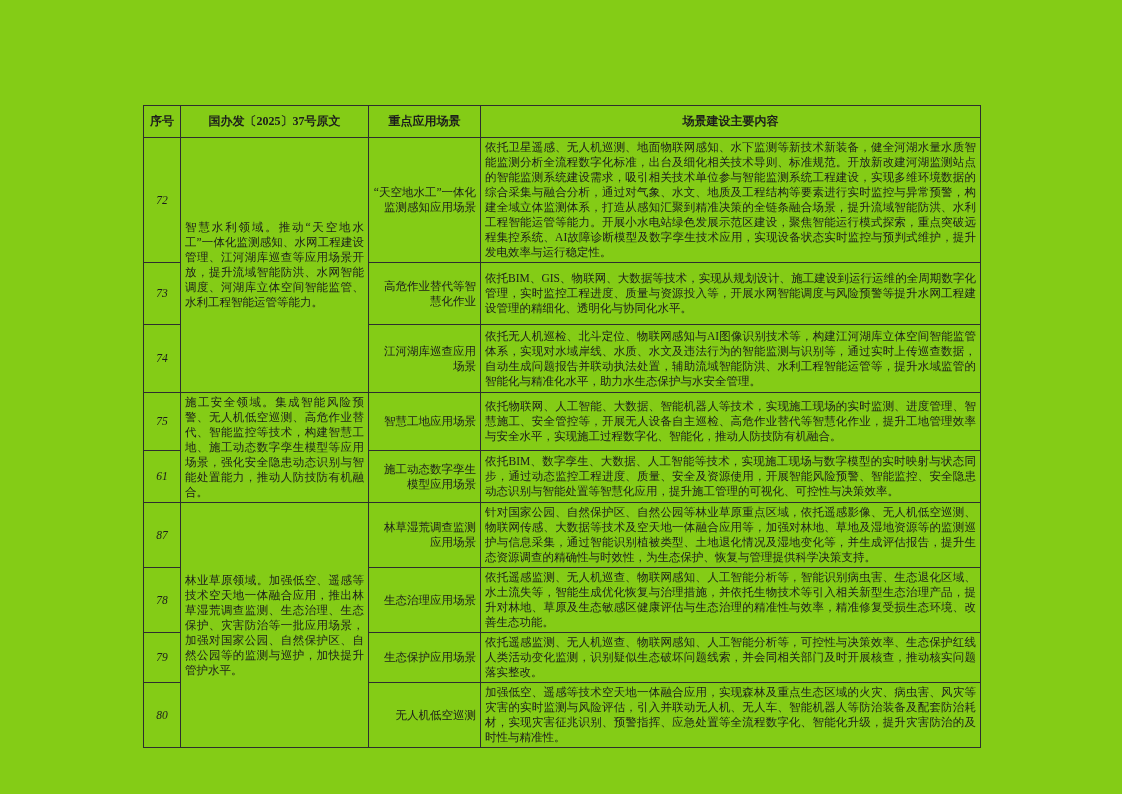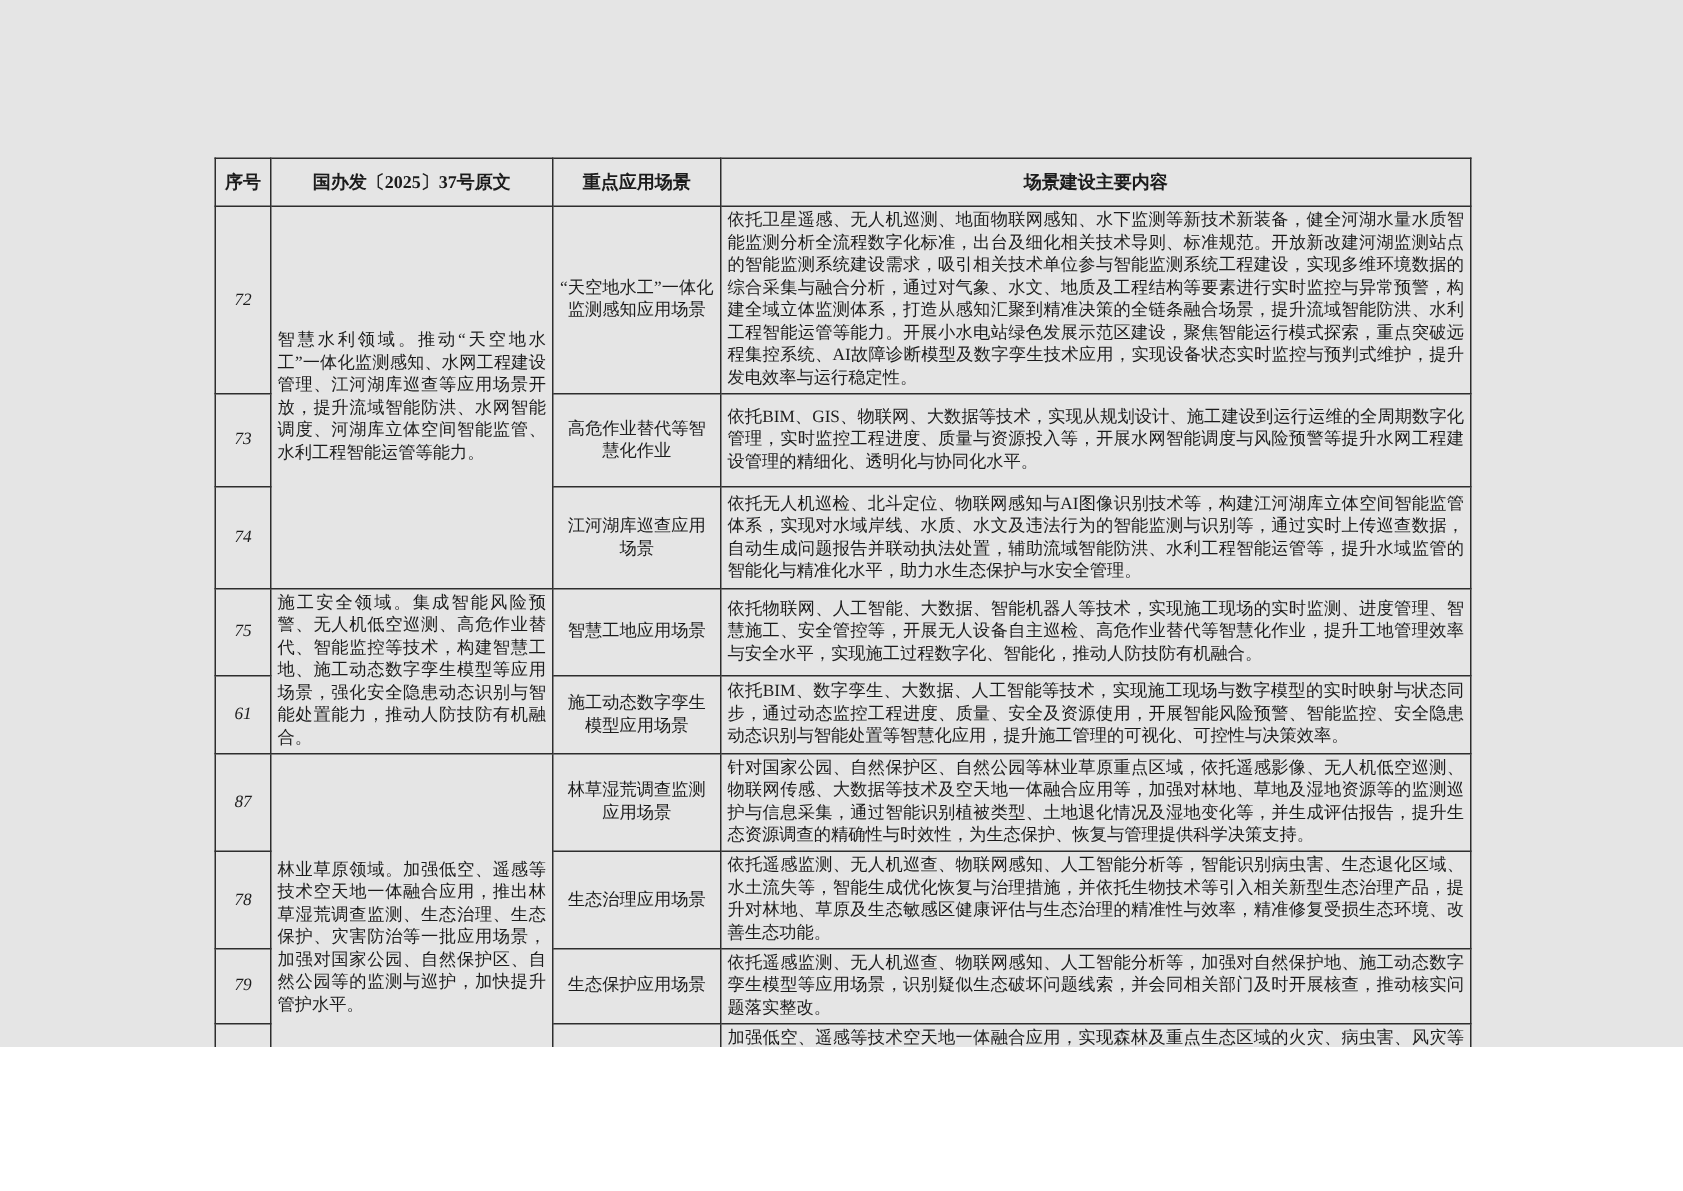--- a/index.html
+++ b/index.html
@@ -5,22 +5,22 @@
   html, body {
     margin: 0;
     padding: 0;
     background: #ffffff;
     font-family: "Liberation Serif", "DejaVu Serif", serif;
     color: #1c1c1c;
   }
   .page {
     position: relative;
     width: 1122px;
-    height: 698px;
-    background: #e5e5e5;
+    height: 794px;
+    background: #84cc16;
     overflow: hidden;
   }
   table.doc-table {
     position: absolute;
     left: 143px;
     top: 105px;
     width: 837px;
     border-collapse: collapse;
     table-layout: fixed;
     font-size: 11.5px;
@@ -43,21 +43,21 @@
   td.seq-cell {
     text-align: center;
     font-style: italic;
   }
   td.policy-cell {
     text-align: justify;
     text-align-last: left;
     padding: 2px 6px;
   }
   td.scenario-cell {
-    text-align: center;
+    text-align: right;
     padding: 2px 5px;
   }
   td.content-cell {
     text-align: justify;
     text-align-last: left;
     padding: 2px 6px;
   }
   .page-footer {
     position: absolute;
     left: 0;
@@ -124,21 +124,21 @@
         <td class="content-cell">针对国家公园、自然保护区、自然公园等林业草原重点区域，依托遥感影像、无人机低空巡测、物联网传感、大数据等技术及空天地一体融合应用等，加强对林地、草地及湿地资源等的监测巡护与信息采集，通过智能识别植被类型、土地退化情况及湿地变化等，并生成评估报告，提升生态资源调查的精确性与时效性，为生态保护、恢复与管理提供科学决策支持。</td>
       </tr>
       <tr style="height:48px;">
         <td class="seq-cell">78</td>
         <td class="scenario-cell">生态治理应用场景</td>
         <td class="content-cell">依托遥感监测、无人机巡查、物联网感知、人工智能分析等，智能识别病虫害、生态退化区域、水土流失等，智能生成优化恢复与治理措施，并依托生物技术等引入相关新型生态治理产品，提升对林地、草原及生态敏感区健康评估与生态治理的精准性与效率，精准修复受损生态环境、改善生态功能。</td>
       </tr>
       <tr style="height:45px;">
         <td class="seq-cell">79</td>
         <td class="scenario-cell">生态保护应用场景</td>
-        <td class="content-cell">依托遥感监测、无人机巡查、物联网感知、人工智能分析等，加强对自然保护地、施工动态数字孪生模型等应用场景，识别疑似生态破坏问题线索，并会同相关部门及时开展核查，推动核实问题落实整改。</td>
+        <td class="content-cell">依托遥感监测、无人机巡查、物联网感知、人工智能分析等，可控性与决策效率、生态保护红线人类活动变化监测，识别疑似生态破坏问题线索，并会同相关部门及时开展核查，推动核实问题落实整改。</td>
       </tr>
       <tr style="height:62px;">
         <td class="seq-cell">80</td>
         <td class="scenario-cell">无人机低空巡测</td>
         <td class="content-cell">加强低空、遥感等技术空天地一体融合应用，实现森林及重点生态区域的火灾、病虫害、风灾等灾害的实时监测与风险评估，引入并联动无人机、无人车、智能机器人等防治装备及配套防治耗材，实现灾害征兆识别、预警指挥、应急处置等全流程数字化、智能化升级，提升灾害防治的及时性与精准性。</td>
       </tr>
     </tbody>
   </table>
 
 

